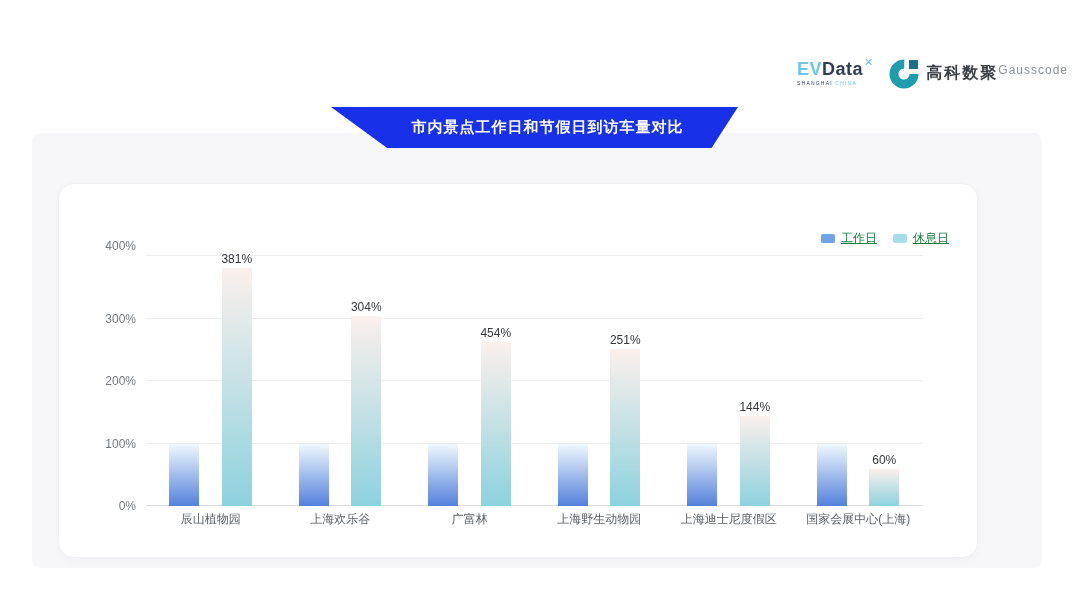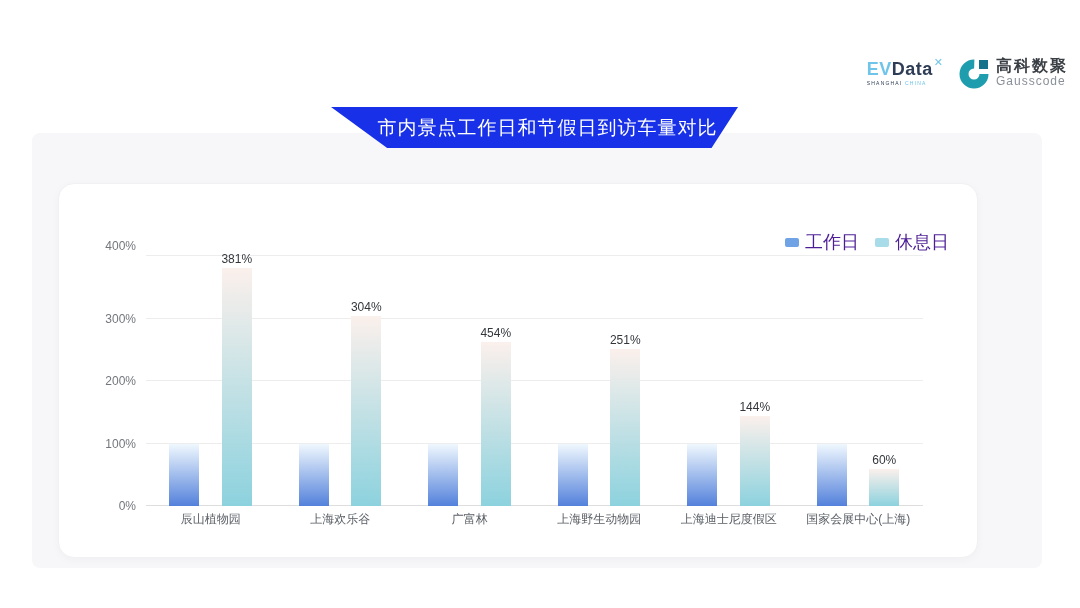--- a/index.html
+++ b/index.html
@@ -10,43 +10,43 @@
   
   .logos { position:absolute; top:20px; right:12px; display:flex; align-items:flex-start; gap:16px;margin-top:36px; }
   .evdata { display:flex; flex-direction:column; align-items:flex-start; padding-top:4px; }
   .evdata-row { display:flex; align-items:flex-start; line-height:1; }
   .evdata-ev   { color:#6fc5e9; font-weight:bold; font-size:18px; letter-spacing:.5px; }
   .evdata-data { color:#2e3c55; font-weight:bold; font-size:18px; letter-spacing:.5px; }
   .evdata-x    { color:#6fc5e9; font-weight:bold; font-size:11px; margin-left:1px; margin-top:-3px; }
   .evdata-sub  { font-size:5px; letter-spacing:1.2px; margin-top:2px; color:#2e3c55; }
   .evdata-sub .cn { color:#6fc5e9; }
   .gauss { display:flex; align-items:center; gap:5px; }
-  .gauss-txt { display:flex; flex-direction:column; line-height:1.15; }
+  .gauss-txt { display:flex; line-height:1.15; }
   .gauss-cn { font-size:16px; font-weight:bold; color:#3a3f45; letter-spacing:2px; }
   .gauss-en { font-size:12px; color:#8a9098; letter-spacing:1px; }
 
   
   .banner { position:absolute; left:331px; top:107px; width:407px; height:41px; z-index:3;
             clip-path:polygon(0 0, 100% 0, 93.5% 100%, 13.8% 100%);
             display:flex; align-items:center; justify-content:center; }
-  .banner-text { color:#ffffff; font-size:19px; font-weight:normal; letter-spacing:1px;
+  .banner-text { color:#ffffff; font-size:15px; font-weight:bold; letter-spacing:1px;
                  padding-left:26px; }
 
   
   .outer-panel { position:absolute; left:32px; top:133px; width:1010px; height:435px;
                  background:#f7f7f9; border-radius:8px; }
   .card { position:absolute; left:58px; top:183px; width:920px; height:375px;
           background:#ffffff; border-radius:16px; border:1px solid #f1f1f3;
           box-shadow:0 2px 10px rgba(0,0,0,0.03); }
 
   
   .legend { position:absolute; top:46px; right:28px; display:flex; gap:16px; align-items:center; }
   .legend-item { display:flex; align-items:center; gap:6px; cursor:pointer; }
   .legend-marker { width:14px; height:9px; border-radius:2px; }
-  .legend-label { font-size:18px; color:#4c1d95; }
+  .legend-label { font-size:12px; color:#15803d;text-decoration:underline; }
 
   
   .y-axis { position:absolute; left:0; top:40px; width:77px; height:282px; }
   .ytick { position:absolute; right:0; font-size:12px; color:#73777d; }
   .plot { position:absolute; left:87px; top:40px; width:777px; height:282px; }
   .gridline { position:absolute; left:0; width:100%; height:1px; background:#ededee; }
   .gridline.axis-line { background:#dededf; }
   .bar-groups { position:absolute; left:0; bottom:0; width:100%; height:100%;
                 display:flex; }
   .bar-group { position:relative; flex:1; height:100%;

